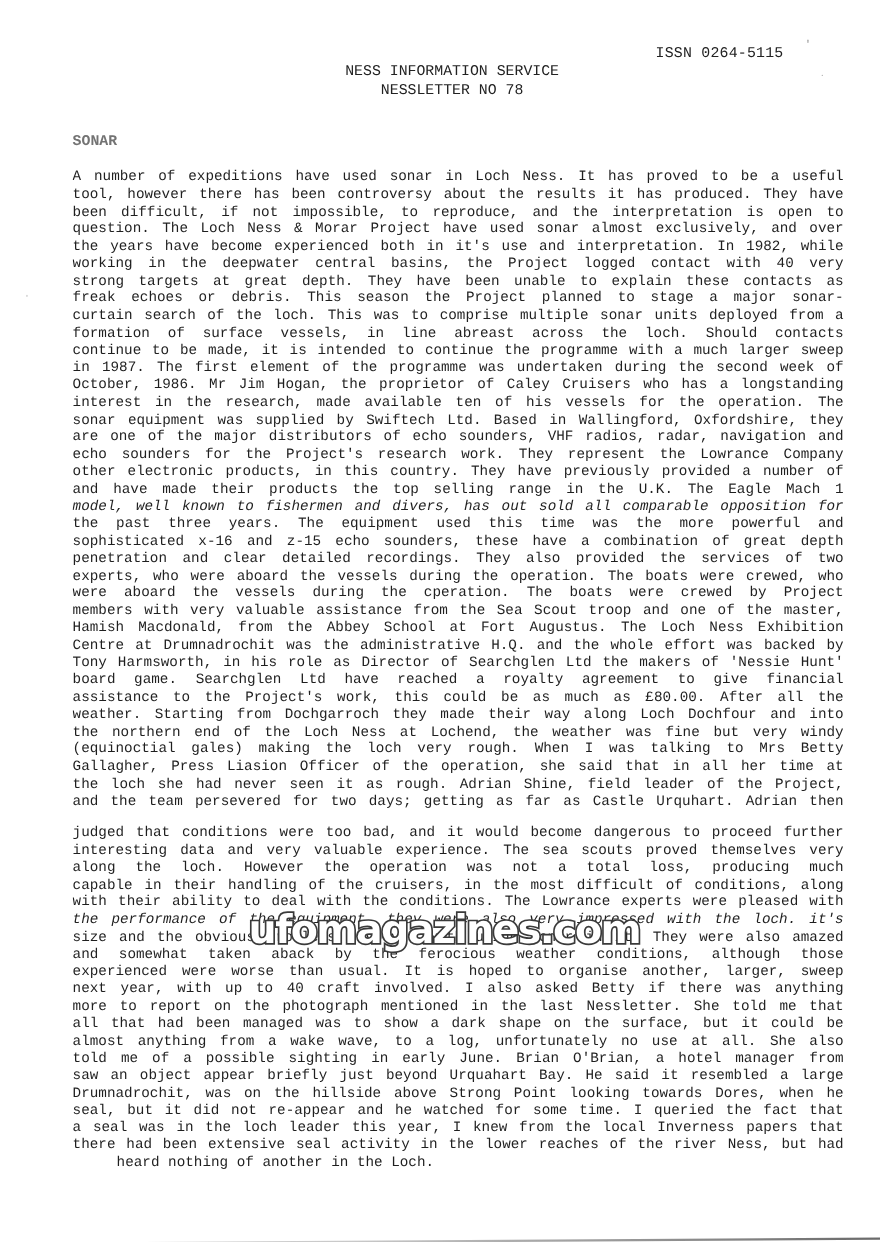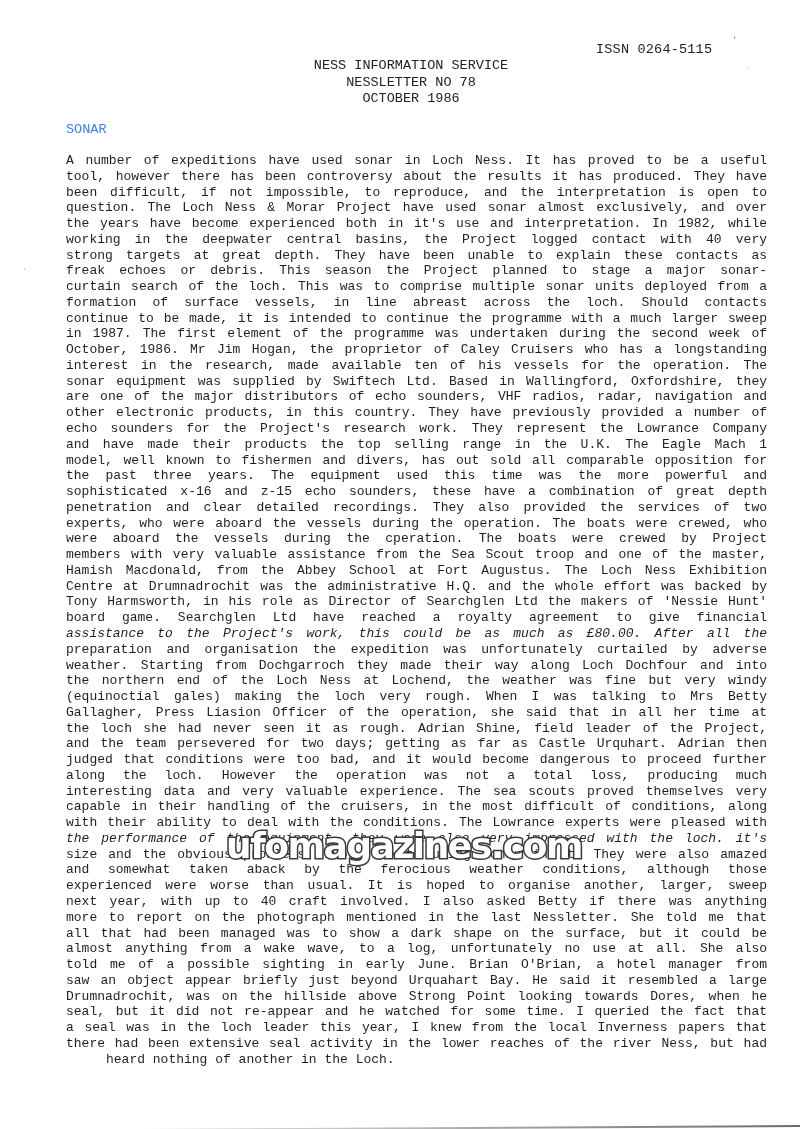--- a/index.html
+++ b/index.html
@@ -15,21 +15,21 @@
     position: absolute; left: 596px; top: 42px;
     font-size: 13.5px; letter-spacing: 0.2px; color: #222;
   }
   .masthead {
     position: absolute; left: 0; top: 58px; width: 800px;
     text-align: center; font-size: 13.5px; line-height: 16.5px; color: #222;
   }
   .masthead div { padding-left: 22px; }
   .section-title {
     position: absolute; left: 66px; top: 122px;
-    font-size: 13.5px; color: #3b82f6;
+    font-size: 13.5px; color: #737373; font-weight: bold;
   }
   .body-text {
     position: absolute; left: 66px; top: 153px; width: 701px;
     font-size: 13px; line-height: 15.78px; color: #1f1f1f;
   }
   .body-text .ln {
     display: block; white-space: nowrap;
     text-align: justify; text-align-last: justify;
     height: 15.78px; overflow: hidden;
   }
@@ -56,21 +56,20 @@
 </head>
 <body>
 
 <div class="page">
 
   <div class="issn">ISSN 0264-5115</div>
 
   <div class="masthead">
     <div>NESS INFORMATION SERVICE</div>
     <div>NESSLETTER NO 78</div>
-    <div>OCTOBER 1986</div>
   </div>
 
   <div class="section-title">SONAR</div>
 
   <div class="body-text" id="body-lines">
       <span class="ln" style="white-space: normal; text-align: justify; text-align-last: justify;">A number of expeditions have used sonar in Loch Ness. It has proved to be a useful</span>
       <span class="ln" style="white-space: normal; text-align: justify; text-align-last: justify;">tool, however there has been controversy about the results it has produced. They have</span>
       <span class="ln" style="white-space: normal; text-align: justify; text-align-last: justify;">been difficult, if not impossible, to reproduce, and the interpretation is open to</span>
       <span class="ln" style="white-space: normal; text-align: justify; text-align-last: justify;">question. The Loch Ness &amp; Morar Project have used sonar almost exclusively, and over</span>
       <span class="ln" style="white-space: normal; text-align: justify; text-align-last: justify;">the years have become experienced both in it's use and interpretation. In 1982, while</span>
@@ -78,45 +77,44 @@
       <span class="ln" style="white-space: normal; text-align: justify; text-align-last: justify;">strong targets at great depth. They have been unable to explain these contacts as</span>
       <span class="ln" style="white-space: normal; text-align: justify; text-align-last: justify;">freak echoes or debris. This season the Project planned to stage a major sonar-</span>
       <span class="ln" style="white-space: normal; text-align: justify; text-align-last: justify;">curtain search of the loch. This was to comprise multiple sonar units deployed from a</span>
       <span class="ln" style="white-space: normal; text-align: justify; text-align-last: justify;">formation of surface vessels, in line abreast across the loch. Should contacts</span>
       <span class="ln" style="white-space: normal; text-align: justify; text-align-last: justify;">continue to be made, it is intended to continue the programme with a much larger sweep</span>
       <span class="ln" style="white-space: normal; text-align: justify; text-align-last: justify;">in 1987. The first element of the programme was undertaken during the second week of</span>
       <span class="ln" style="white-space: normal; text-align: justify; text-align-last: justify;">October, 1986. Mr Jim Hogan, the proprietor of Caley Cruisers who has a longstanding</span>
       <span class="ln" style="white-space: normal; text-align: justify; text-align-last: justify;">interest in the research, made available ten of his vessels for the operation. The</span>
       <span class="ln" style="white-space: normal; text-align: justify; text-align-last: justify;">sonar equipment was supplied by Swiftech Ltd. Based in Wallingford, Oxfordshire, they</span>
       <span class="ln" style="white-space: normal; text-align: justify; text-align-last: justify;">are one of the major distributors of echo sounders, VHF radios, radar, navigation and</span>
+      <span class="ln" style="white-space: normal; text-align: justify; text-align-last: justify;">echo sounders for the Project's research work. They represent the Lowrance Company</span>
       <span class="ln" style="white-space: normal; text-align: justify; text-align-last: justify;">other electronic products, in this country. They have previously provided a number of</span>
-      <span class="ln" style="white-space: normal; text-align: justify; text-align-last: justify;">echo sounders for the Project's research work. They represent the Lowrance Company</span>
       <span class="ln" style="white-space: normal; text-align: justify; text-align-last: justify;">and have made their products the top selling range in the U.K. The Eagle Mach 1</span>
-      <span class="ln" style="white-space: normal; text-align: justify; text-align-last: justify;">model, well known to fishermen and divers, has out sold all comparable opposition for</span>
+      <span class="ln" style="white-space: normal; text-align: justify; text-align-last: justify; font-style: italic;">model, well known to fishermen and divers, has out sold all comparable opposition for</span>
       <span class="ln" style="white-space: normal; text-align: justify; text-align-last: justify;">the past three years. The equipment used this time was the more powerful and</span>
       <span class="ln" style="white-space: normal; text-align: justify; text-align-last: justify;">sophisticated x-16 and z-15 echo sounders, these have a combination of great depth</span>
       <span class="ln" style="white-space: normal; text-align: justify; text-align-last: justify;">penetration and clear detailed recordings. They also provided the services of two</span>
       <span class="ln" style="white-space: normal; text-align: justify; text-align-last: justify;">experts, who were aboard the vessels during the operation. The boats were crewed, who</span>
       <span class="ln" style="white-space: normal; text-align: justify; text-align-last: justify;">were aboard the vessels during the cperation. The boats were crewed by Project</span>
       <span class="ln" style="white-space: normal; text-align: justify; text-align-last: justify;">members with very valuable assistance from the Sea Scout troop and one of the master,</span>
       <span class="ln" style="white-space: normal; text-align: justify; text-align-last: justify;">Hamish Macdonald, from the Abbey School at Fort Augustus. The Loch Ness Exhibition</span>
       <span class="ln" style="white-space: normal; text-align: justify; text-align-last: justify;">Centre at Drumnadrochit was the administrative H.Q. and the whole effort was backed by</span>
       <span class="ln" style="white-space: normal; text-align: justify; text-align-last: justify;">Tony Harmsworth, in his role as Director of Searchglen Ltd the makers of 'Nessie Hunt'</span>
       <span class="ln" style="white-space: normal; text-align: justify; text-align-last: justify;">board game. Searchglen Ltd have reached a royalty agreement to give financial</span>
-      <span class="ln" style="white-space: normal; text-align: justify; text-align-last: justify; font-style: italic;">assistance to the Project's work, this could be as much as £80.00. After all the</span>
-      <span class="ln" style="white-space: normal; text-align: justify; text-align-last: justify;">preparation and organisation the expedition was unfortunately curtailed by adverse</span>
+      <span class="ln" style="white-space: normal; text-align: justify; text-align-last: justify;">assistance to the Project's work, this could be as much as £80.00. After all the</span>
       <span class="ln" style="white-space: normal; text-align: justify; text-align-last: justify;">weather. Starting from Dochgarroch they made their way along Loch Dochfour and into</span>
       <span class="ln" style="white-space: normal; text-align: justify; text-align-last: justify;">the northern end of the Loch Ness at Lochend, the weather was fine but very windy</span>
       <span class="ln" style="white-space: normal; text-align: justify; text-align-last: justify;">(equinoctial gales) making the loch very rough. When I was talking to Mrs Betty</span>
       <span class="ln" style="white-space: normal; text-align: justify; text-align-last: justify;">Gallagher, Press Liasion Officer of the operation, she said that in all her time at</span>
       <span class="ln" style="white-space: normal; text-align: justify; text-align-last: justify;">the loch she had never seen it as rough. Adrian Shine, field leader of the Project,</span>
       <span class="ln" style="white-space: normal; text-align: justify; text-align-last: justify;">and the team persevered for two days; getting as far as Castle Urquhart. Adrian then</span>
-      <span class="ln" style="white-space: normal; text-align: justify; text-align-last: justify;">judged that conditions were too bad, and it would become dangerous to proceed further</span>
+      <span class="ln" style="white-space: normal; text-align: justify; text-align-last: justify; margin-top: 13px;">judged that conditions were too bad, and it would become dangerous to proceed further</span>
+      <span class="ln" style="white-space: normal; text-align: justify; text-align-last: justify;">interesting data and very valuable experience. The sea scouts proved themselves very</span>
       <span class="ln" style="white-space: normal; text-align: justify; text-align-last: justify;">along the loch. However the operation was not a total loss, producing much</span>
-      <span class="ln" style="white-space: normal; text-align: justify; text-align-last: justify;">interesting data and very valuable experience. The sea scouts proved themselves very</span>
       <span class="ln" style="white-space: normal; text-align: justify; text-align-last: justify;">capable in their handling of the cruisers, in the most difficult of conditions, along</span>
       <span class="ln" style="white-space: normal; text-align: justify; text-align-last: justify;">with their ability to deal with the conditions. The Lowrance experts were pleased with</span>
       <span class="ln" style="white-space: normal; text-align: justify; text-align-last: justify; font-style: italic;">the performance of the equipment, they were also very impressed with the loch. it's</span>
       <span class="ln" style="white-space: normal; text-align: justify; text-align-last: justify;">size and the obvious problems involved with using sonar in it. They were also amazed</span>
       <span class="ln" style="white-space: normal; text-align: justify; text-align-last: justify;">and somewhat taken aback by the ferocious weather conditions, although those</span>
       <span class="ln" style="white-space: normal; text-align: justify; text-align-last: justify;">experienced were worse than usual. It is hoped to organise another, larger, sweep</span>
       <span class="ln" style="white-space: normal; text-align: justify; text-align-last: justify;">next year, with up to 40 craft involved. I also asked Betty if there was anything</span>
       <span class="ln" style="white-space: normal; text-align: justify; text-align-last: justify;">more to report on the photograph mentioned in the last Nessletter. She told me that</span>
       <span class="ln" style="white-space: normal; text-align: justify; text-align-last: justify;">all that had been managed was to show a dark shape on the surface, but it could be</span>
       <span class="ln" style="white-space: normal; text-align: justify; text-align-last: justify;">almost anything from a wake wave, to a log, unfortunately no use at all. She also</span>

